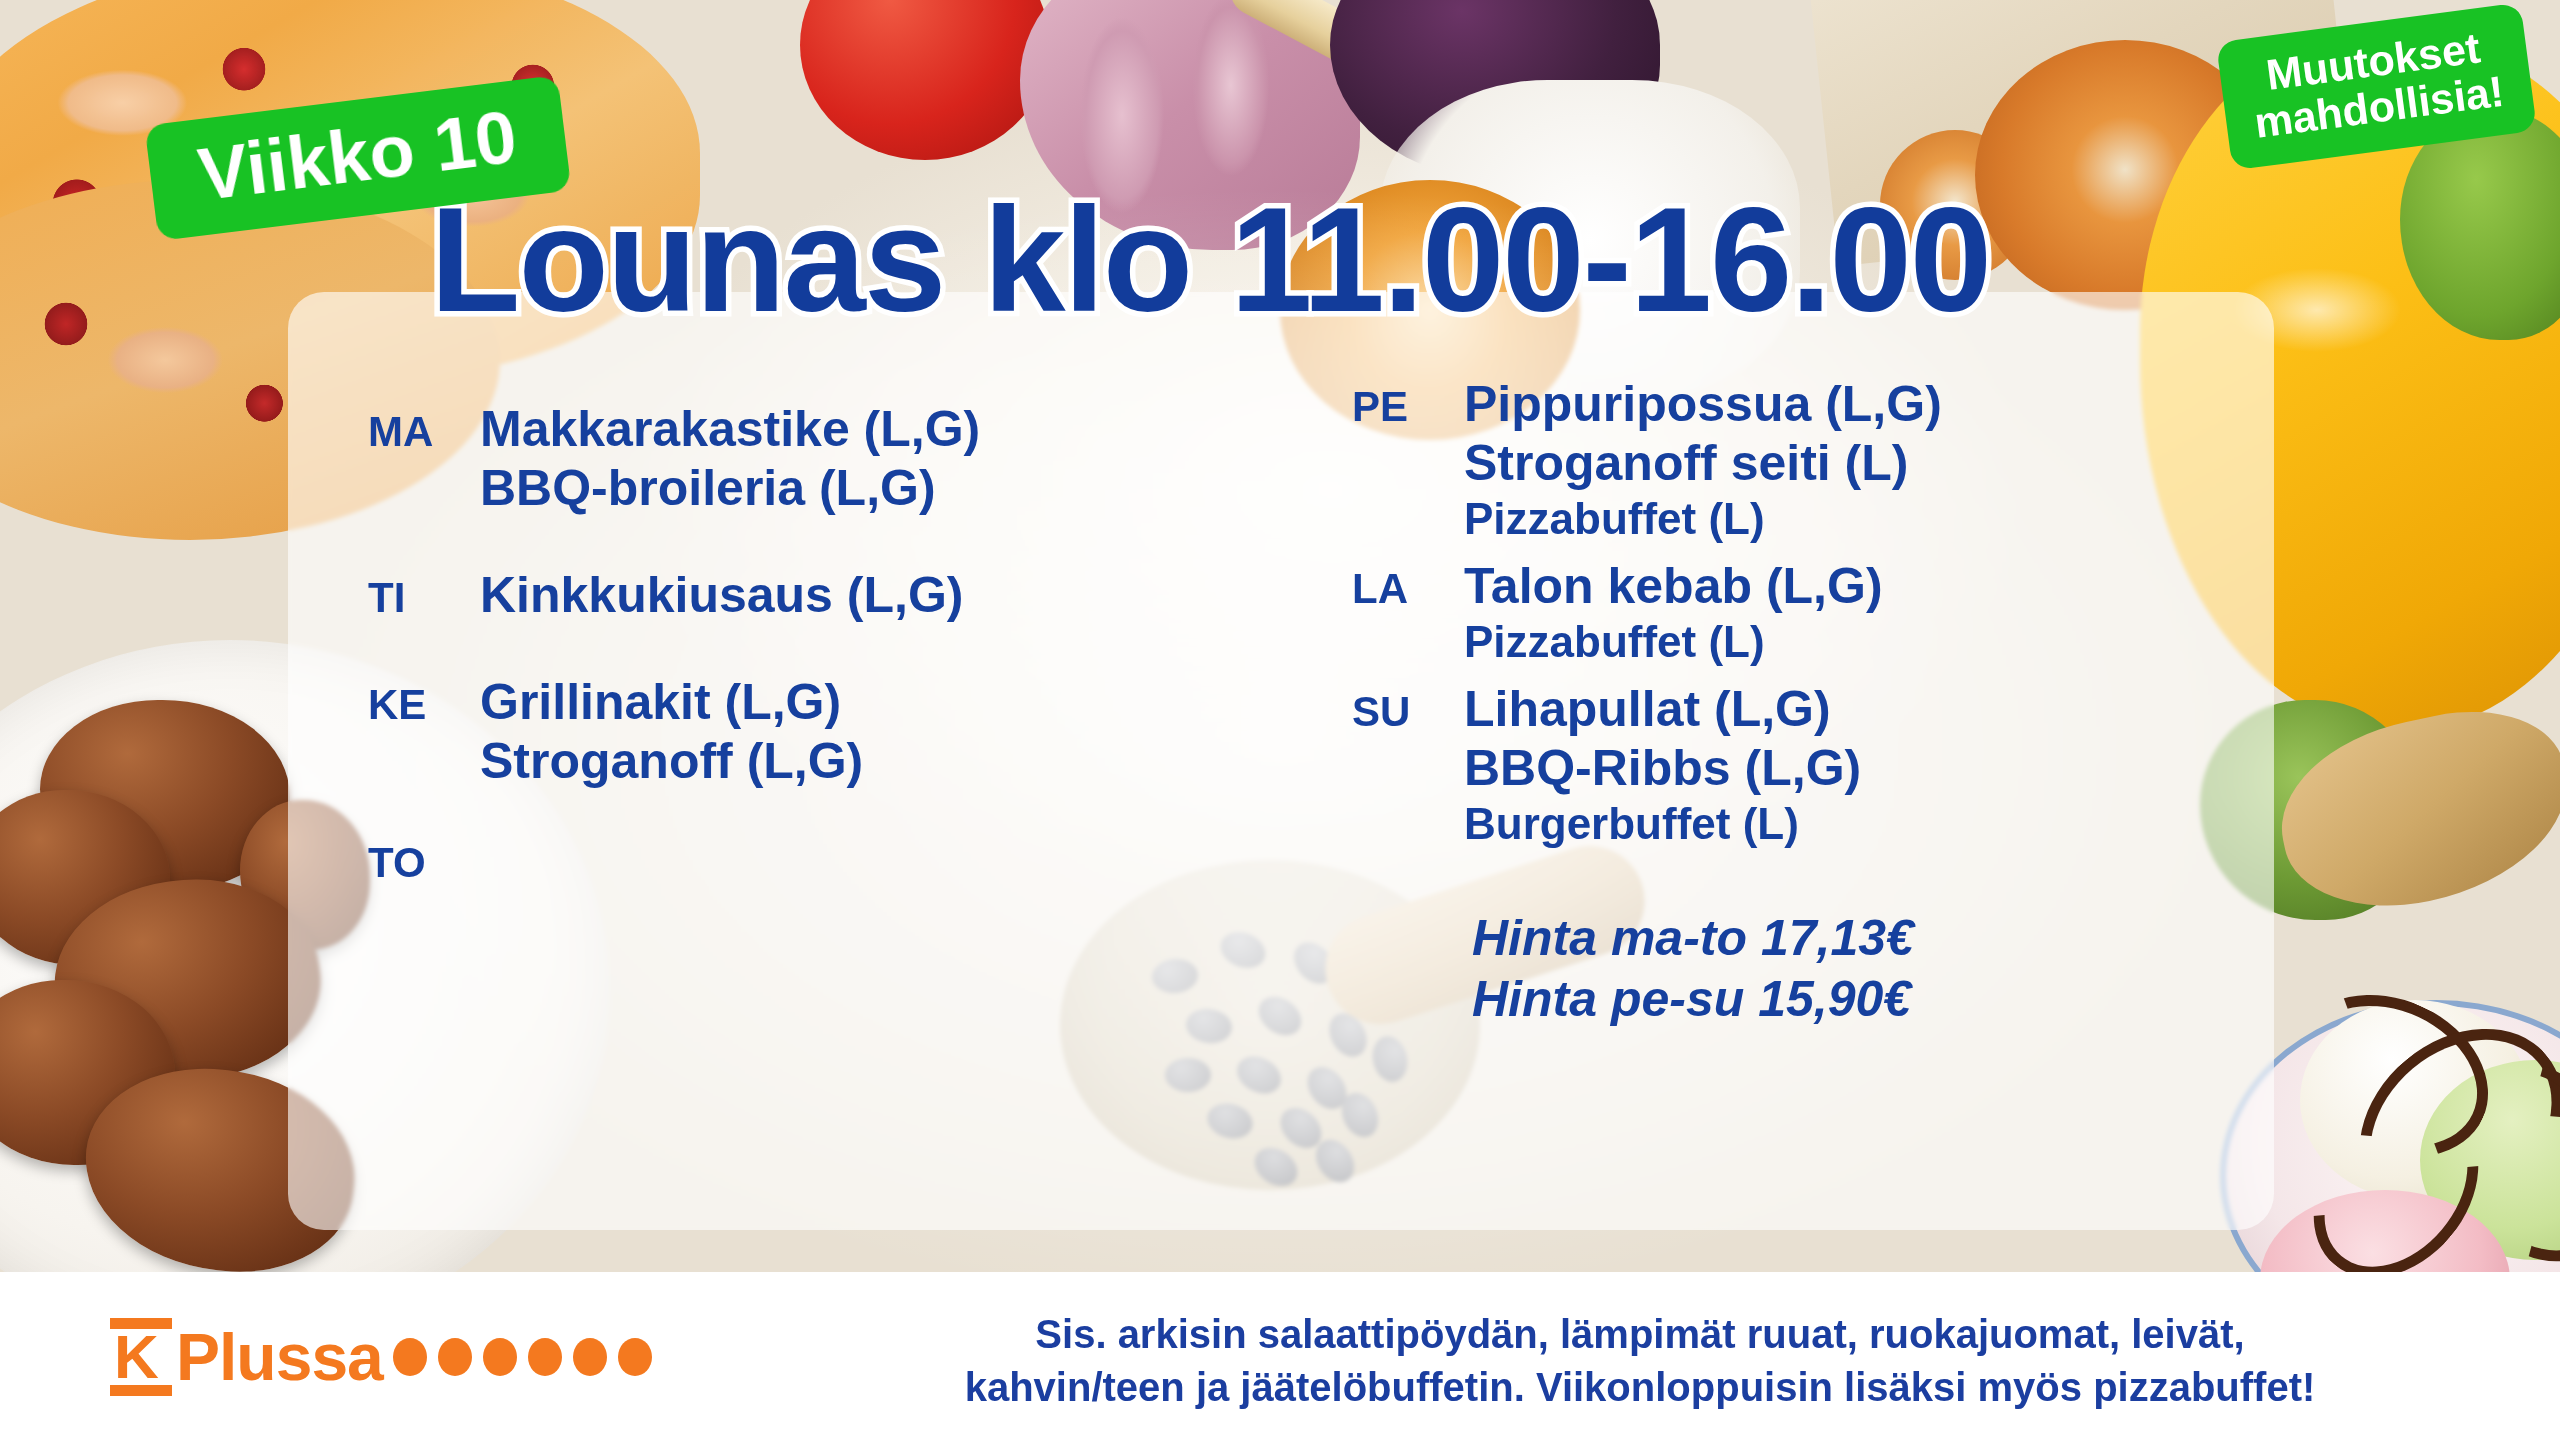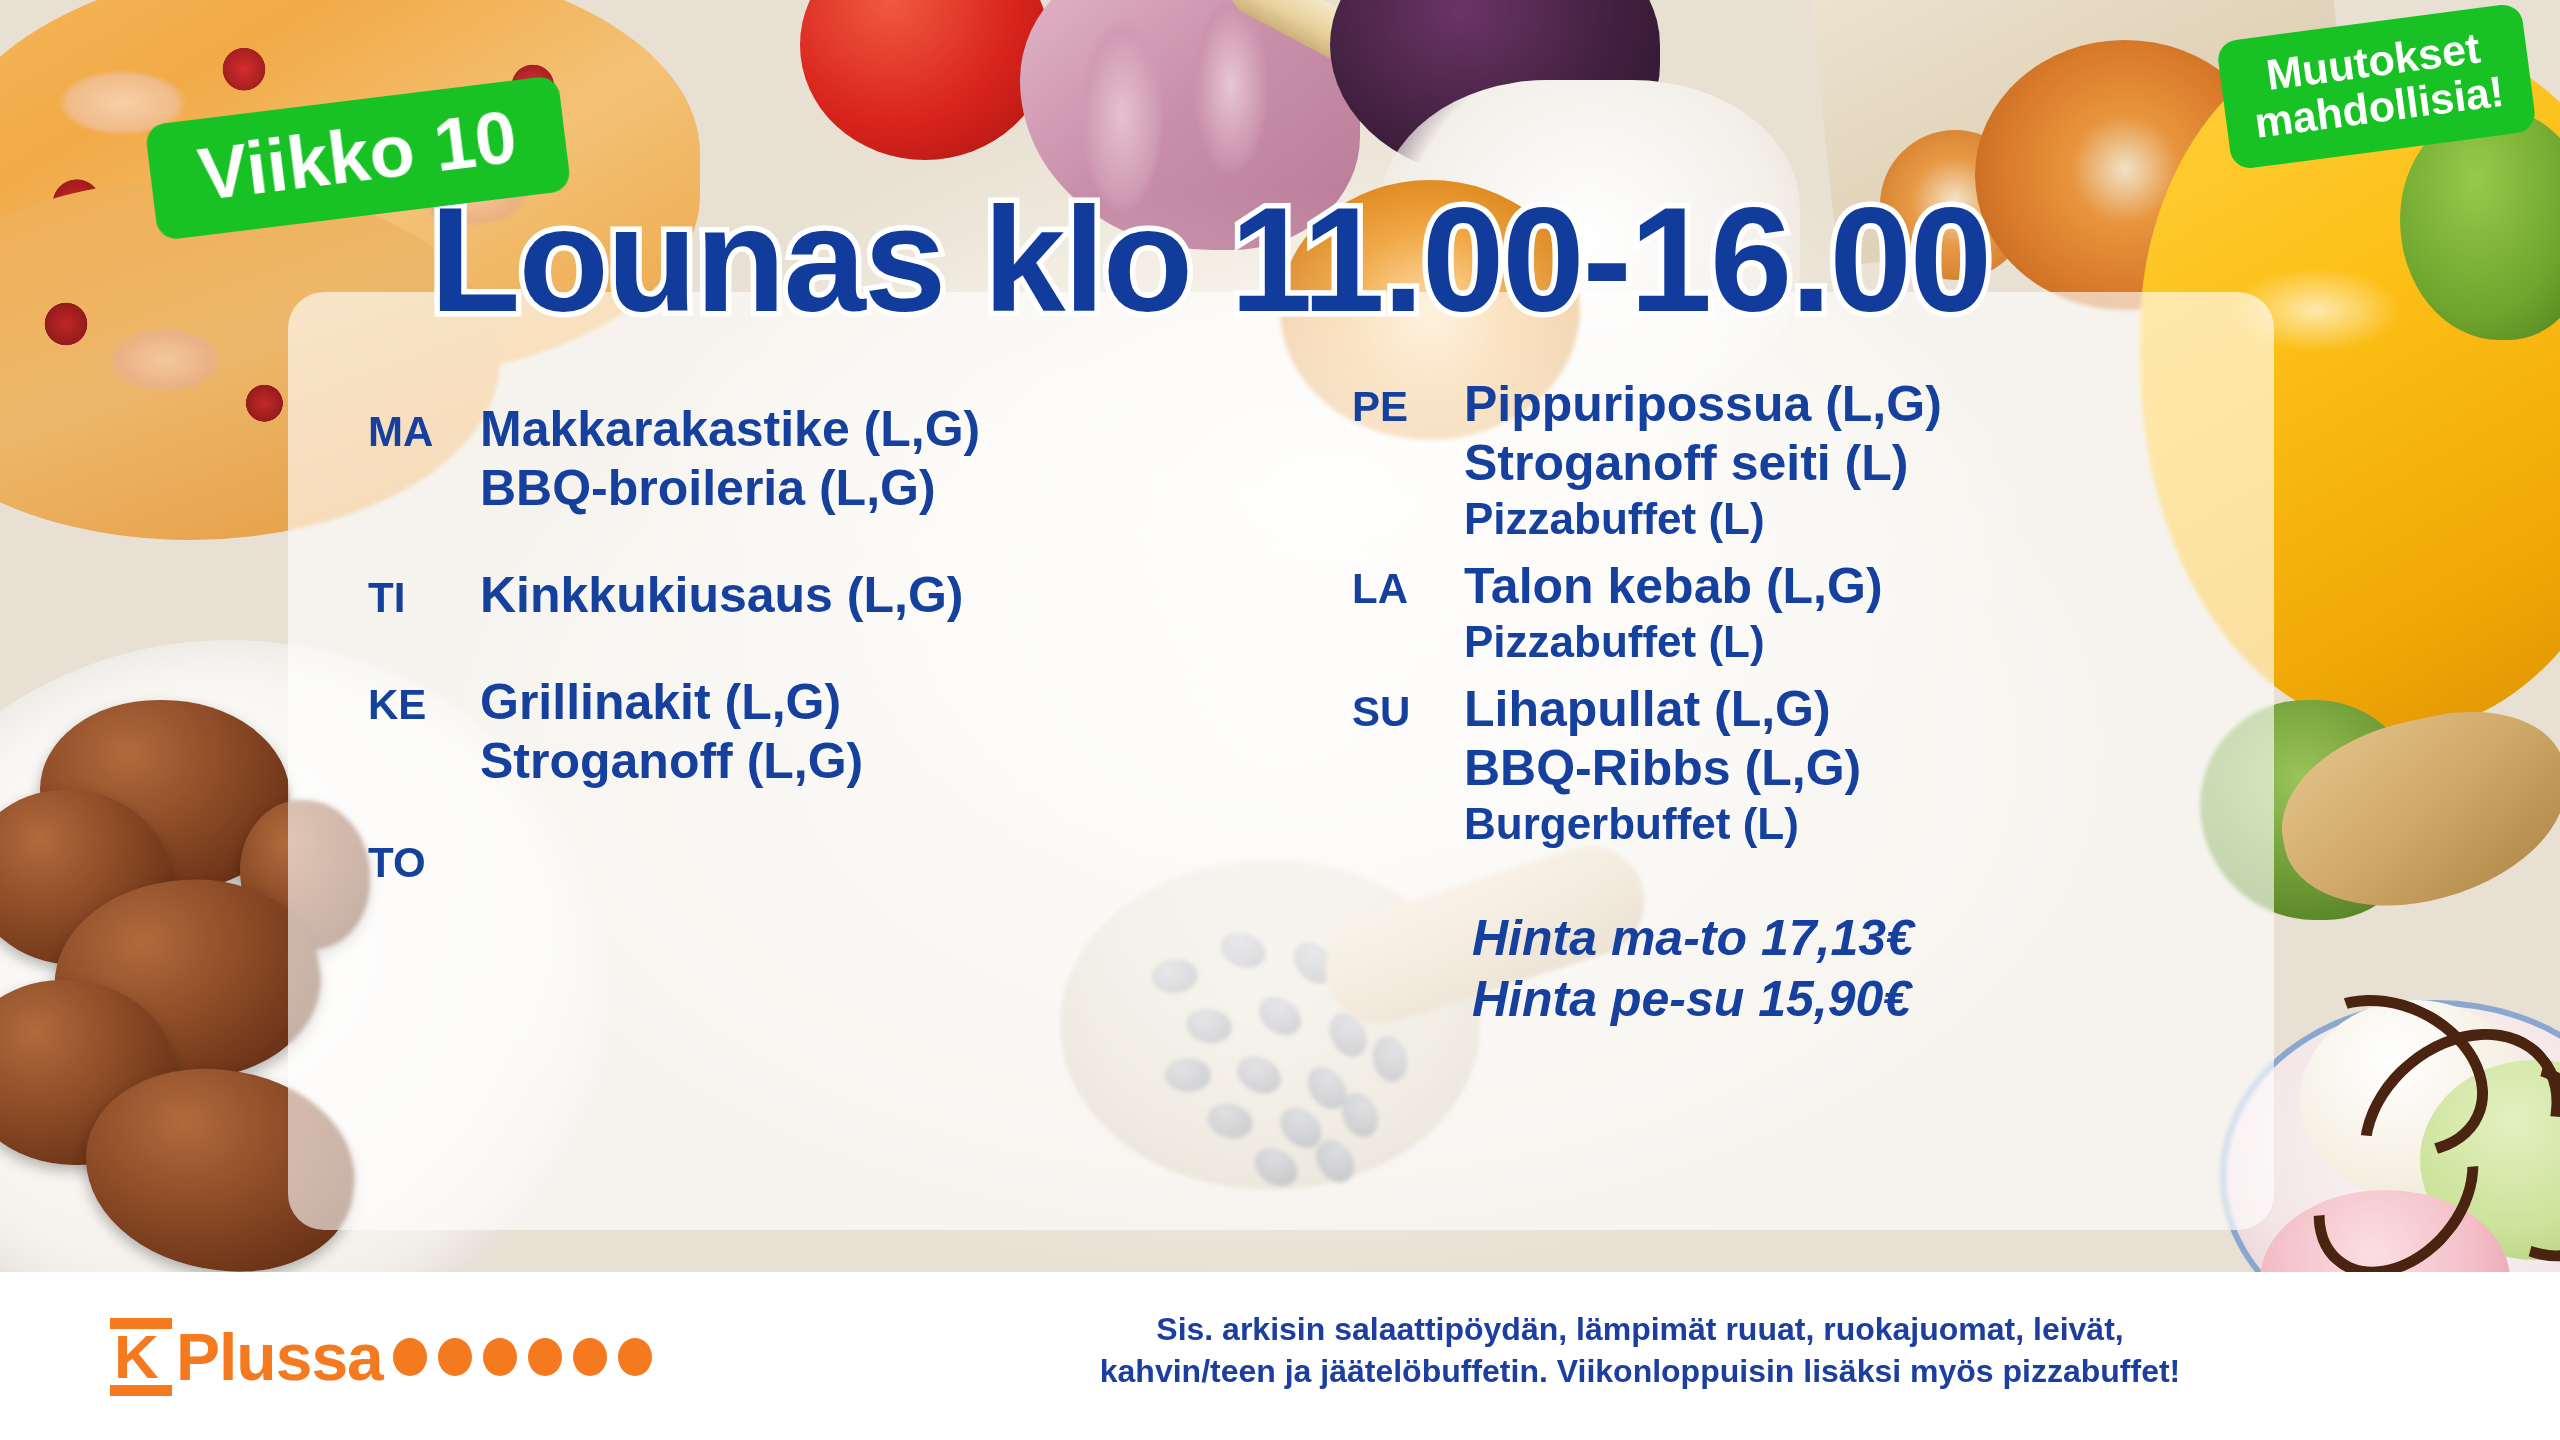--- a/index.html
+++ b/index.html
@@ -165,21 +165,21 @@
   .kbar{position:absolute;left:0;width:62px;height:11px;background:#F4791F;}
   .kbar.top{top:0;} .kbar.bot{bottom:0;}
   .kletter{position:absolute;left:4px;top:12px;font-size:62px;line-height:54px;font-weight:700;color:#F4791F;
      font-family:"Liberation Sans",sans-serif;}
   .plussa{font-size:66px;font-weight:700;color:#F4791F;letter-spacing:-1px;
      font-family:"Liberation Sans",sans-serif;line-height:66px;}
   .dots{display:flex;align-items:center;margin-left:10px;}
   .dot{width:34px;height:38px;border-radius:50%;background:#F4791F;margin-right:11px;}
 
   .foot-text{position:absolute;left:760px;top:36px;width:1760px;text-align:center;
-     color:#1B3EA0;font-size:32px;font-weight:600;line-height:1.32;
+     color:#1B3EA0;font-size:40px;font-weight:600;line-height:1.32;
      font-family:"Liberation Sans",sans-serif;}
   .foot-text div{white-space:nowrap;}
 </style>
 </head>
 <body>
 
 <div id="poster">
 
   <div class="bg">
     <div class="bg-layer surface"></div>

